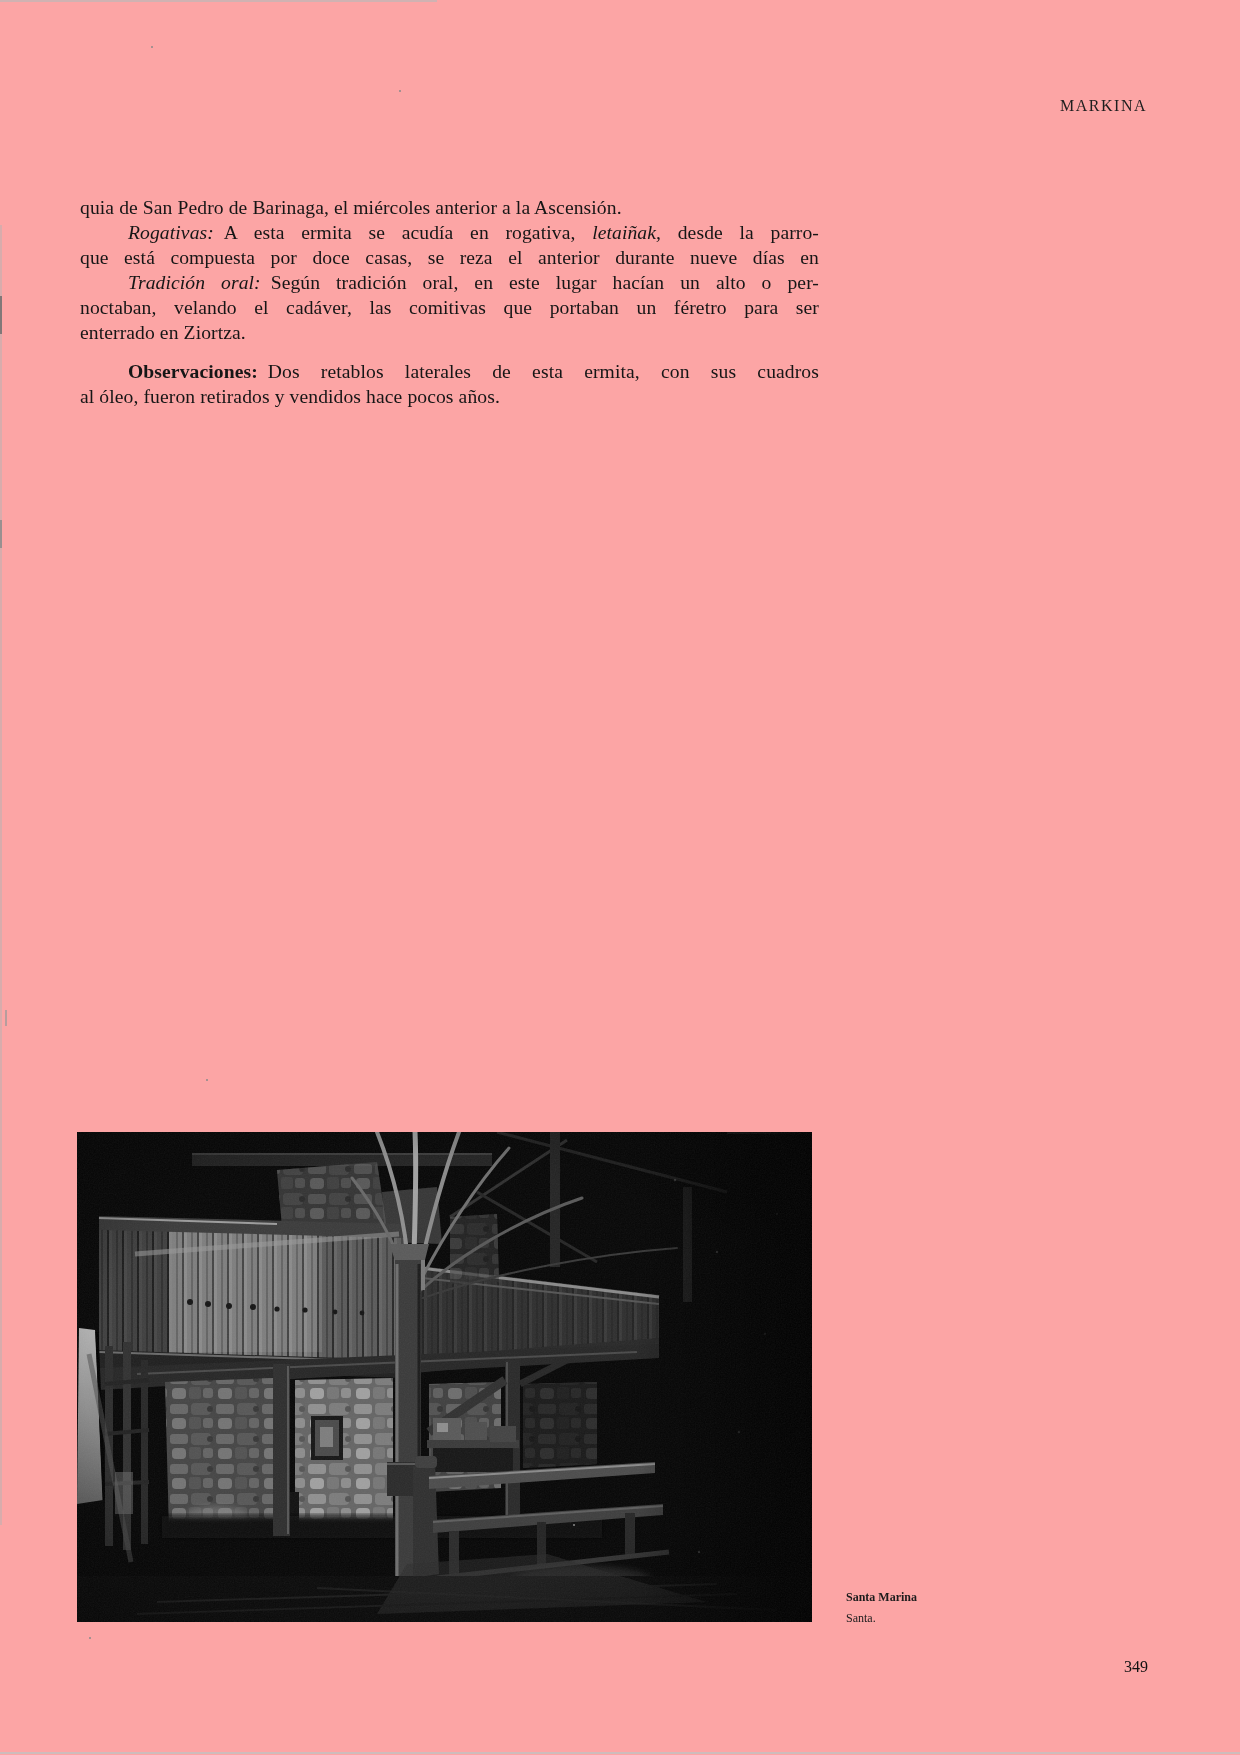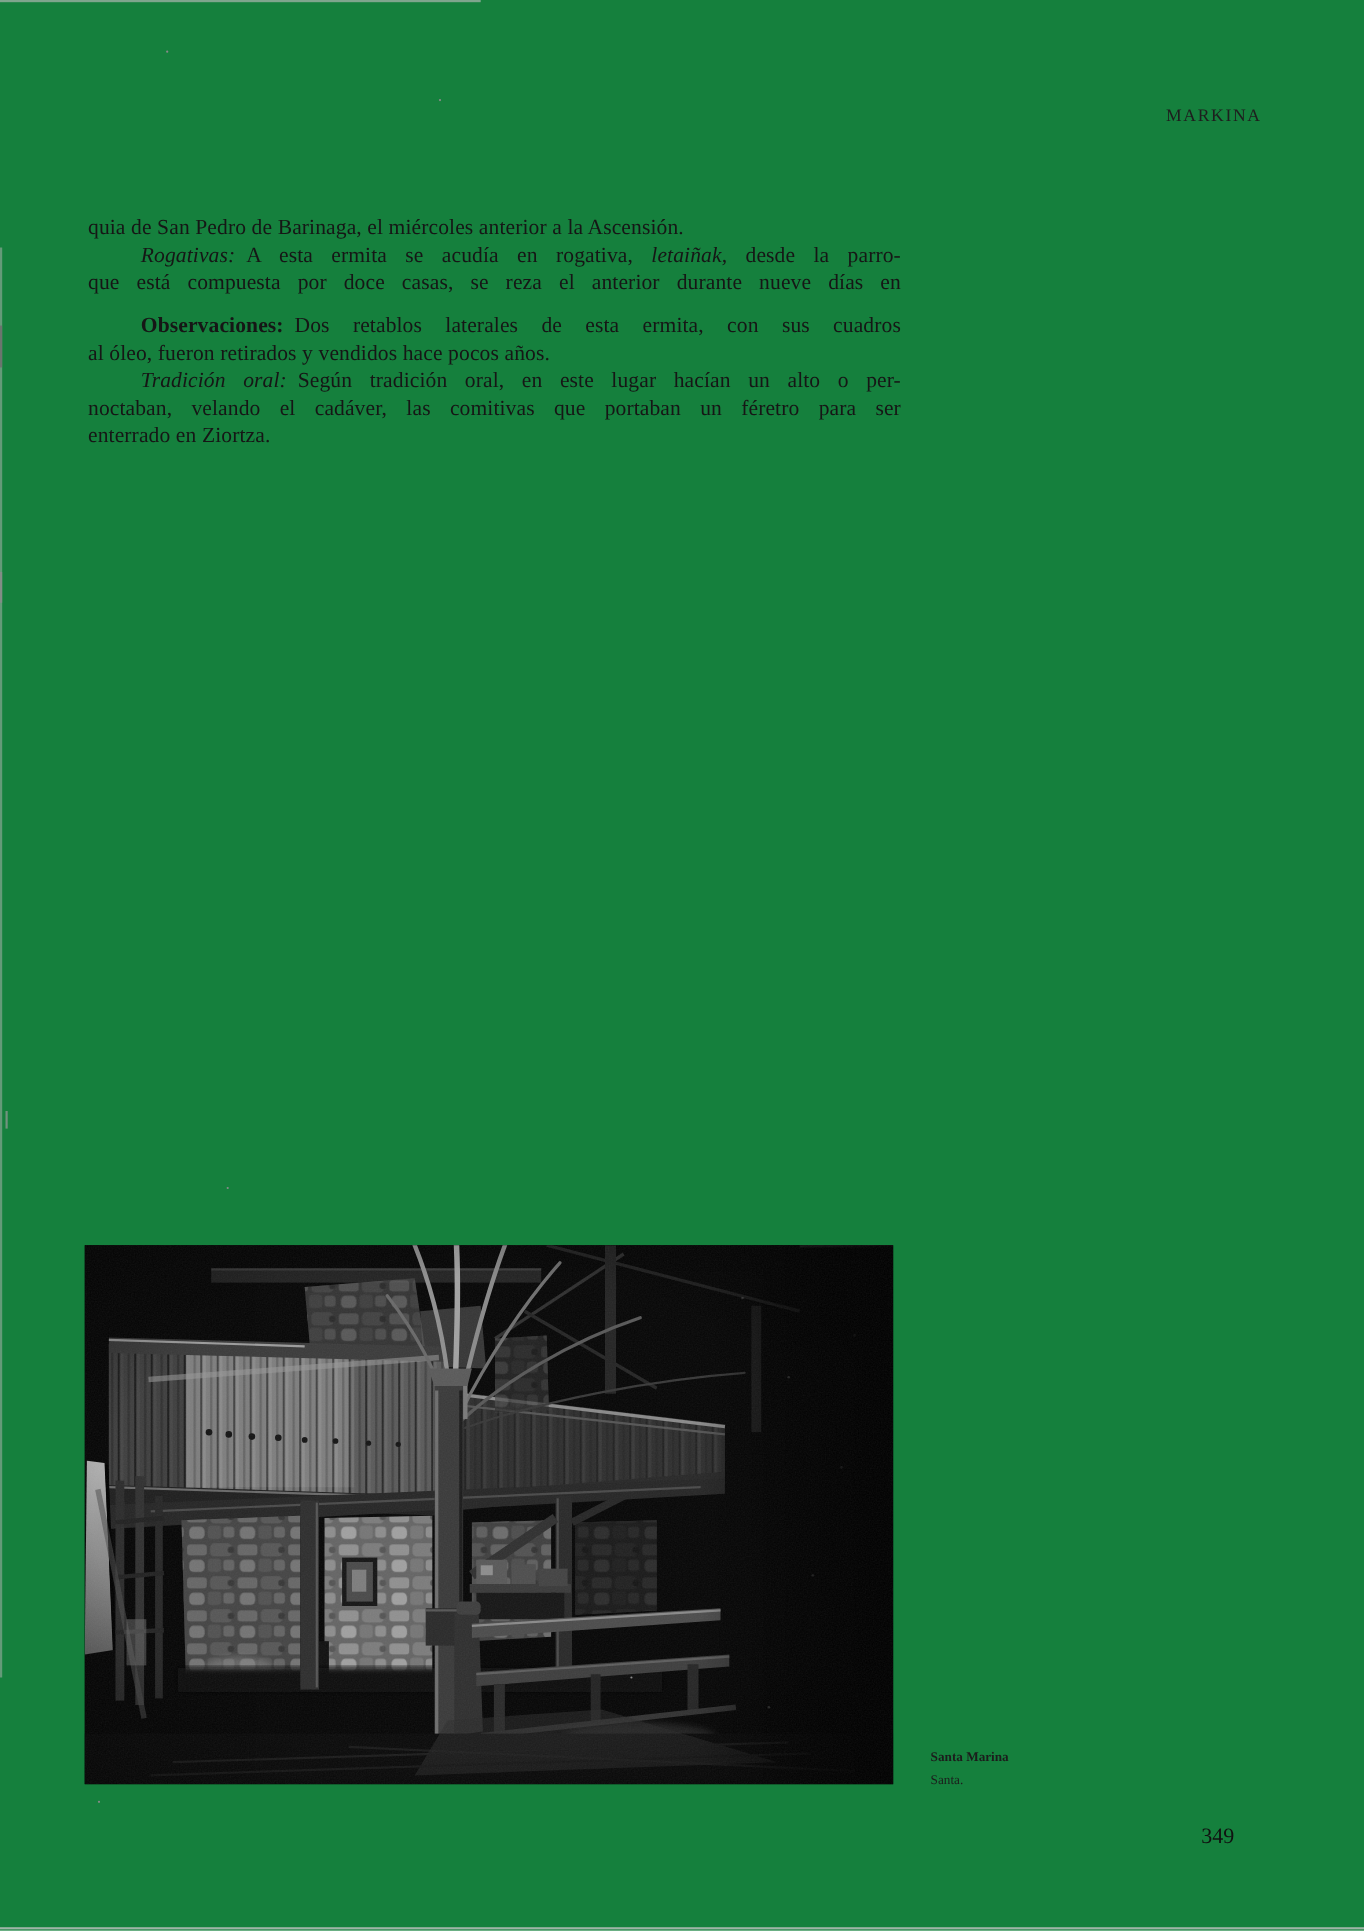--- a/index.html
+++ b/index.html
@@ -3,21 +3,21 @@
 <meta charset="utf-8">
 <style>
   html,body{margin:0;padding:0;}
   body{
     width:1240px;height:1755px;
     background:#ffffff;
     font-family:"Liberation Serif", serif;
     position:relative;
     overflow:hidden;
   }
-  #page{position:absolute;left:0;top:0;width:1240px;height:1755px;background:#15803d;}
+  #page{position:absolute;left:0;top:0;width:1240px;height:1755px;background:#fca5a5;}
 
   
   .running-head{
     position:absolute;top:97px;right:93px;
     font-size:16px;letter-spacing:1.5px;color:#1e1e1e;
   }
 
   
   .body-text{
     position:absolute;left:80px;top:195px;width:739px;
@@ -41,22 +41,22 @@
 
   
   .caption{
     position:absolute;left:846px;top:1587px;
     font-size:12px;line-height:21px;color:#1c1c1c;
   }
   .caption .t{font-weight:bold;}
 
   
   .folio{
-    position:absolute;left:1092px;top:1658px;
-    font-size:20px;color:#111;
+    position:absolute;left:1124px;top:1658px;
+    font-size:16px;color:#111;
   }
 
   
   .art{position:absolute;pointer-events:none;}
   .edge-top{left:0;top:0;width:437px;height:2px;background:#b8b8b8;opacity:.65;}
   .edge-left{left:0;top:225px;width:2px;height:1300px;background:#b3b3b3;opacity:.5;}
   .dash1{left:0;top:296px;width:2px;height:38px;background:#6b6b6b;opacity:.8;}
   .dash2{left:0;top:520px;width:2px;height:28px;background:#8a8a8a;opacity:.8;}
   .dash3{left:5px;top:1010px;width:2px;height:16px;background:#9a9a9a;opacity:.7;}
   .edge-bottom{left:0;top:1752px;width:1240px;height:2px;background:#c2c2c2;opacity:.8;}
@@ -75,28 +75,28 @@
   <div class="running-head">MARKINA</div>
 
   <div class="body-text">
       <div class="para">
         <div class="tline"><span>quia de San Pedro de Barinaga, el miércoles anterior a la Ascensión.</span></div>
         <div class="tline just ind"><span class="it">Rogativas:</span><span> A esta ermita se acudía en rogativa, </span><span class="it">letaiñak,</span><span> desde la parro-</span></div>
       </div>
       <div class="para">
         <div class="tline just"><span>que está compuesta por doce casas, se reza el anterior durante nueve días en</span></div>
       </div>
-      <div class="para gap">
-        <div class="tline just ind"><span class="bd">Observaciones:</span><span> Dos retablos laterales de esta ermita, con sus cuadros</span></div>
-        <div class="tline"><span>al óleo, fueron retirados y vendidos hace pocos años.</span></div>
-      </div>
       <div class="para">
         <div class="tline just ind"><span class="it">Tradición oral:</span><span> Según tradición oral, en este lugar hacían un alto o per-</span></div>
         <div class="tline just"><span>noctaban, velando el cadáver, las comitivas que portaban un féretro para ser</span></div>
         <div class="tline"><span>enterrado en Ziortza.</span></div>
+      </div>
+      <div class="para gap">
+        <div class="tline just ind"><span class="bd">Observaciones:</span><span> Dos retablos laterales de esta ermita, con sus cuadros</span></div>
+        <div class="tline"><span>al óleo, fueron retirados y vendidos hace pocos años.</span></div>
       </div>
     </div>
 
   <div class="photo">
     <svg viewBox="0 0 735 490" role="img" aria-label="Black and white photograph of the interior of the hermitage: wooden choir loft with plank parapet, timber posts, vault ribs, stone walls and a wooden bench">
       <defs>
         <pattern id="stone" width="46" height="30" patternUnits="userSpaceOnUse">
           <rect width="46" height="30" fill="#5c5c5c"></rect>
           <rect x="1" y="2" width="18" height="10" rx="3" fill="#8a8a8a"></rect>
           <rect x="22" y="1" width="20" height="12" rx="4" fill="#747474"></rect>

